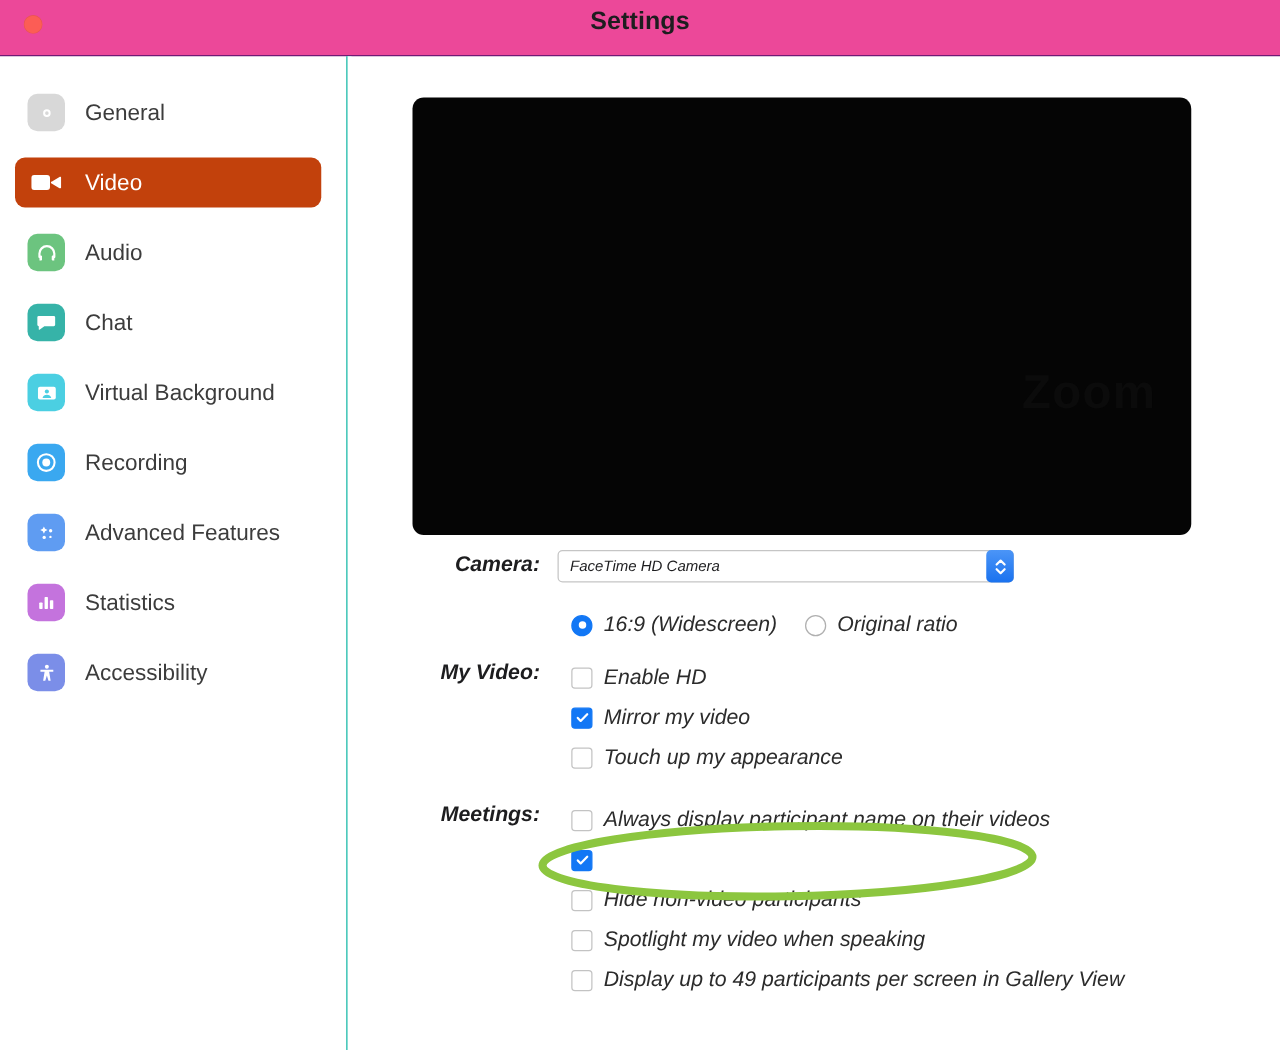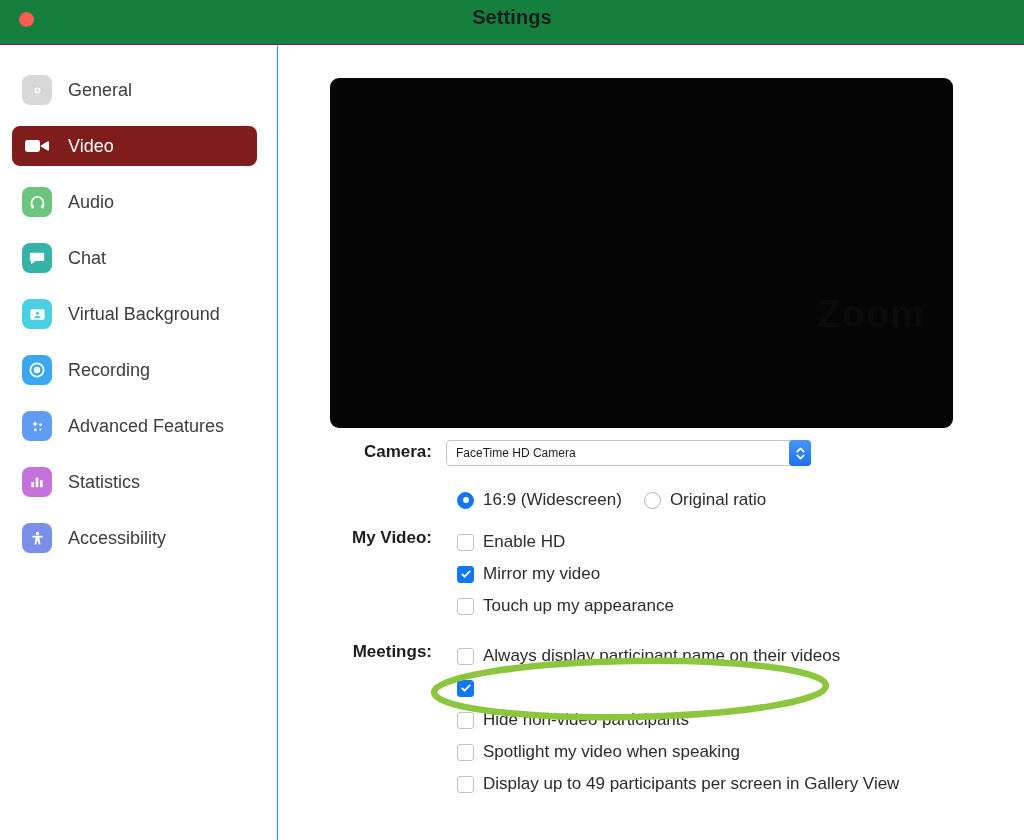--- a/index.html
+++ b/index.html
@@ -14,21 +14,21 @@
     color: #2b2b2b;
     overflow: hidden;
     position: relative;
   }
 
   
   .titlebar {
     position: absolute;
     left: 0; top: 0;
     width: 1024px; height: 44px;
-    background: #15803d;
+    background: #ec4899;
     border-bottom: 6px solid #701a75;
   }
   .close-dot {
     position: absolute;
     left: 19px; top: 12px;
     width: 15px; height: 15px;
     border-radius: 50%;
     background: #fc5d55;
     box-shadow: inset 0 0 0 0.5px rgba(0,0,0,0.08);
   }
@@ -55,21 +55,21 @@
     position: absolute;
     left: 12px;
     width: 245px; height: 40px;
     border-radius: 8px;
     display: flex;
     align-items: center;
     padding-left: 10px;
     box-sizing: border-box;
   }
   .nav-item.selected {
-    background: #7f1d1d;
+    background: #c2410c;
   }
   .nav-icon {
     width: 30px; height: 30px;
     border-radius: 8px;
     flex: 0 0 30px;
     display: flex;
     align-items: center;
     justify-content: center;
   }
   .nav-icon svg { display: block; }
@@ -116,20 +116,21 @@
   .form {
     position: absolute;
     left: 0; top: 395px;
     width: 746px;
   }
   .row {
     position: relative;
     display: flex;
     align-items: flex-start;
     min-height: 32px;
+    font-style: italic;
   }
   .row-label {
     width: 168px;
     flex: 0 0 168px;
     text-align: right;
     font-size: 17px;
     font-weight: 700;
     color: #1d1d1f;
     padding-right: 14px;
     box-sizing: border-box;

